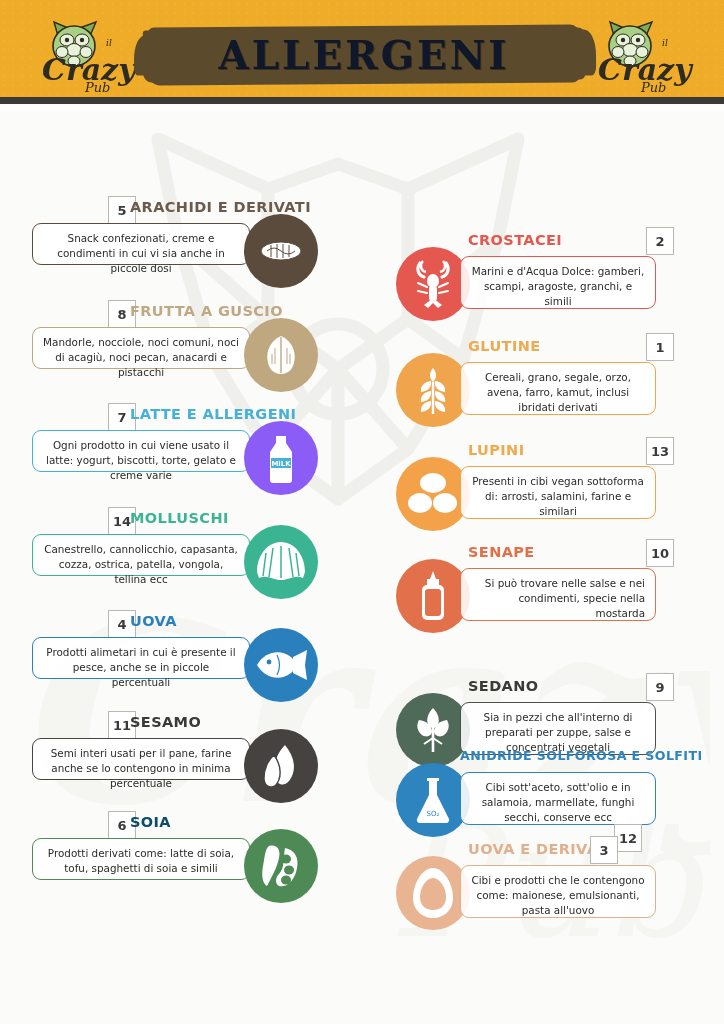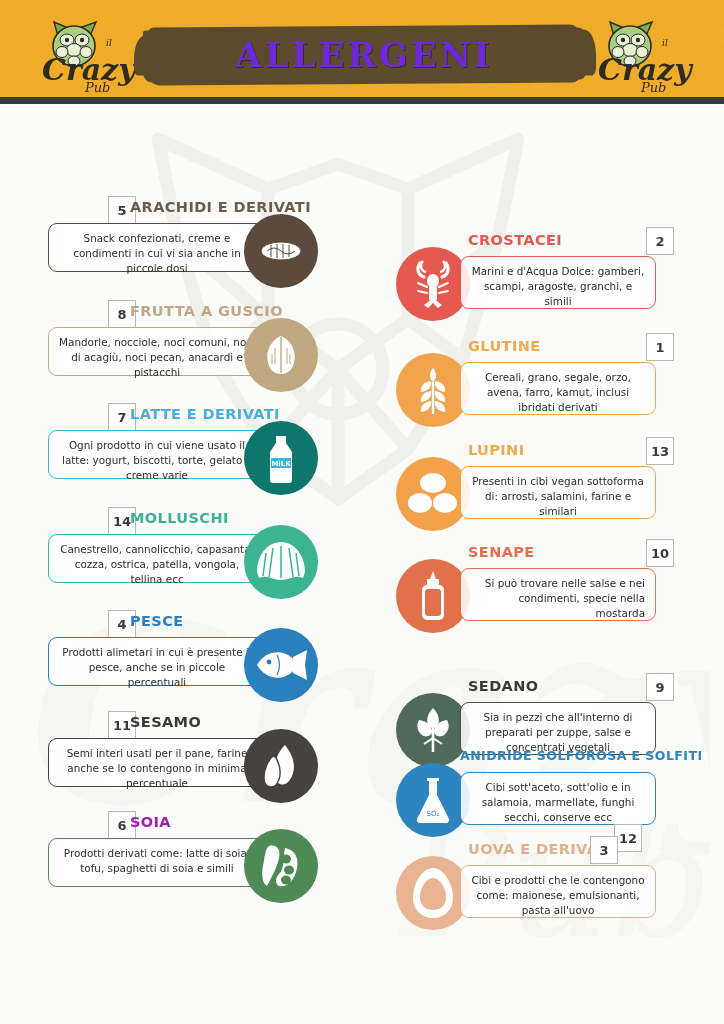--- a/index.html
+++ b/index.html
@@ -37,22 +37,22 @@
     content:"";position:absolute;left:-14px;top:8px;width:18px;height:40px;
     background:#5c4a2c;border-radius:60% 10% 40% 20%;
   }
   .brush::after{
     content:"";position:absolute;right:-16px;top:5px;width:22px;height:46px;
     background:#5c4a2c;border-radius:10% 55% 20% 45%;
   }
   .brush-title{
     position:absolute;left:148px;top:28px;width:432px;height:54px;
     display:flex;align-items:center;justify-content:center;
-    color:#6d28d9;font-family:"DejaVu Serif", serif;font-weight:bold;
-    font-size:34px;letter-spacing:3px;
+    color:#0f172a;font-family:"DejaVu Serif", serif;font-weight:bold;
+    font-size:39px;letter-spacing:3px;
     text-shadow:1px 1px 0 #3b2f1a;
   }
 
   
   .logo{position:absolute;top:14px;width:118px;height:82px;}
   .logo.left{left:28px;}
   .logo.right{right:22px;}
   .logo svg{display:block;width:118px;height:82px;}
 
   
@@ -90,21 +90,21 @@
   .icon-circle{
     position:absolute;width:74px;height:74px;border-radius:50%;
     display:flex;align-items:center;justify-content:center;
     overflow:hidden;
   }
   .icon-circle svg{display:block;}
 
   
   .row.left .badge{left:84px;top:0px;}
   .row.left .title{left:106px;top:3px;}
-  .row.left .desc{left:24px;top:27px;width:218px;height:49px;}
+  .row.left .desc{left:8px;top:27px;width:218px;height:42px;}
   .row.left .icon-circle{left:220px;top:18px;}
 
   
   .row.right .icon-circle{left:0px;top:18px;}
   .row.right .title{left:72px;top:3px;}
   .row.right .badge{right:22px;top:-2px;}
   .row.right .desc{left:64px;top:27px;width:196px;height:53px;}
 </style>
 </head>
 <body>
@@ -206,23 +206,23 @@
         <svg width="50" height="50" viewBox="0 0 50 50">
           <path d="M25 6 C38 12 42 26 36 38 C31 46 19 46 14 38 C8 26 12 12 25 6 Z" fill="#ffffff"></path>
           <path d="M25 7 V43" stroke="#bfa780" stroke-width="1.4"></path>
           <path d="M19 18 v16 M31 18 v16 M16 24 v10 M34 24 v10" stroke="#bfa780" stroke-width="1"></path>
         </svg>
       </div>
     </div>
 
     <div class="row left" style="top:292px;">
       <div class="badge">7</div>
-      <div class="title" style="color:#45b0d8;">LATTE E DERIVATI</div>
+      <div class="title" style="color:#45b0d8;">LATTE E ALLERGENI</div>
       <div class="desc" style="border-color:#45b0d8;">Ogni prodotto in cui viene usato il latte: yogurt, biscotti, torte, gelato e creme varie</div>
-      <div class="icon-circle" style="background:#0f766e;">
+      <div class="icon-circle" style="background:#8b5cf6;">
         <svg width="50" height="52" viewBox="0 0 50 52">
           <path d="M20 4 h10 v7 l6 9 v28 a3 3 0 0 1 -3 3 h-16 a3 3 0 0 1 -3 -3 v-28 l6 -9 z" fill="#ffffff"></path>
           <rect x="15" y="26" width="20" height="10" fill="#45b0d8"></rect>
           <text x="25" y="34" text-anchor="middle" font-family="DejaVu Sans, sans-serif" font-size="7" font-weight="bold" fill="#ffffff">MiLK</text>
         </svg>
       </div>
     </div>
 
     <div class="row left" style="top:396px;">
       <div class="badge">14</div>
@@ -231,21 +231,21 @@
       <div class="icon-circle" style="background:#3bb493;">
         <svg width="52" height="48" viewBox="0 0 52 48">
           <path d="M26 4 C40 4 50 18 50 34 L48 40 C40 36 34 42 26 42 C18 42 12 36 4 40 L2 34 C2 18 12 4 26 4 Z" fill="#ffffff"></path>
           <path d="M26 8 V40 M18 10 L14 39 M34 10 L38 39 M11 15 L8 38 M41 15 L44 38" stroke="#3bb493" stroke-width="1.5" fill="none"></path>
         </svg>
       </div>
     </div>
 
     <div class="row left" style="top:499px;">
       <div class="badge">4</div>
-      <div class="title" style="color:#2a7fbd;">PESCE</div>
+      <div class="title" style="color:#2a7fbd;">UOVA</div>
       <div class="desc" style="border-color:#2a7fbd;">Prodotti alimetari in cui è presente il pesce, anche se in piccole percentuali</div>
       <div class="icon-circle" style="background:#2a7fbd;">
         <svg width="56" height="40" viewBox="0 0 56 40">
           <path d="M4 20 C12 6 28 4 38 12 C44 17 44 23 38 28 C28 36 12 34 4 20 Z" fill="#ffffff"></path>
           <path d="M40 12 L54 5 L52 20 L54 35 L40 28 Z" fill="#ffffff"></path>
           <circle cx="16" cy="17" r="2.4" fill="#2a7fbd"></circle>
           <path d="M24 10 q5 10 0 20" stroke="#2a7fbd" stroke-width="1.2" fill="none"></path>
         </svg>
       </div>
     </div>
@@ -257,21 +257,21 @@
       <div class="icon-circle" style="background:#45423f;">
         <svg width="48" height="50" viewBox="0 0 48 50">
           <path d="M28 4 C38 16 40 30 32 40 C27 46 20 44 18 37 C15 25 20 12 28 4 Z" fill="#ffffff"></path>
           <path d="M17 14 C25 25 25 38 18 45 C12 48 7 44 7 37 C7 28 11 19 17 14 Z" fill="#ffffff" stroke="#45423f" stroke-width="1.4"></path>
         </svg>
       </div>
     </div>
 
     <div class="row left" style="top:700px;">
       <div class="badge">6</div>
-      <div class="title" style="color:#a21caf;">SOIA</div>
+      <div class="title" style="color:#0c4a6e;">SOIA</div>
       <div class="desc" style="border-color:#4e8a56;">Prodotti derivati come: latte di soia, tofu, spaghetti di soia e simili</div>
       <div class="icon-circle" style="background:#4e8a56;">
         <svg width="52" height="52" viewBox="0 0 52 52">
           <path d="M14 6 C22 4 26 10 24 18 C22 28 16 38 12 46 C8 44 6 36 8 26 C10 16 10 9 14 6 Z" fill="#ffffff"></path>
           <path d="M30 8 C40 10 44 18 42 28 C40 40 32 48 24 46 C20 44 20 38 24 34 C30 28 28 18 30 8 Z" fill="#ffffff"></path>
           <ellipse cx="31" cy="19" rx="5" ry="4.5" fill="#4e8a56"></ellipse>
           <ellipse cx="34" cy="30" rx="5" ry="4.5" fill="#4e8a56"></ellipse>
           <ellipse cx="31" cy="40" rx="5" ry="4.5" fill="#4e8a56"></ellipse>
         </svg>
       </div>

